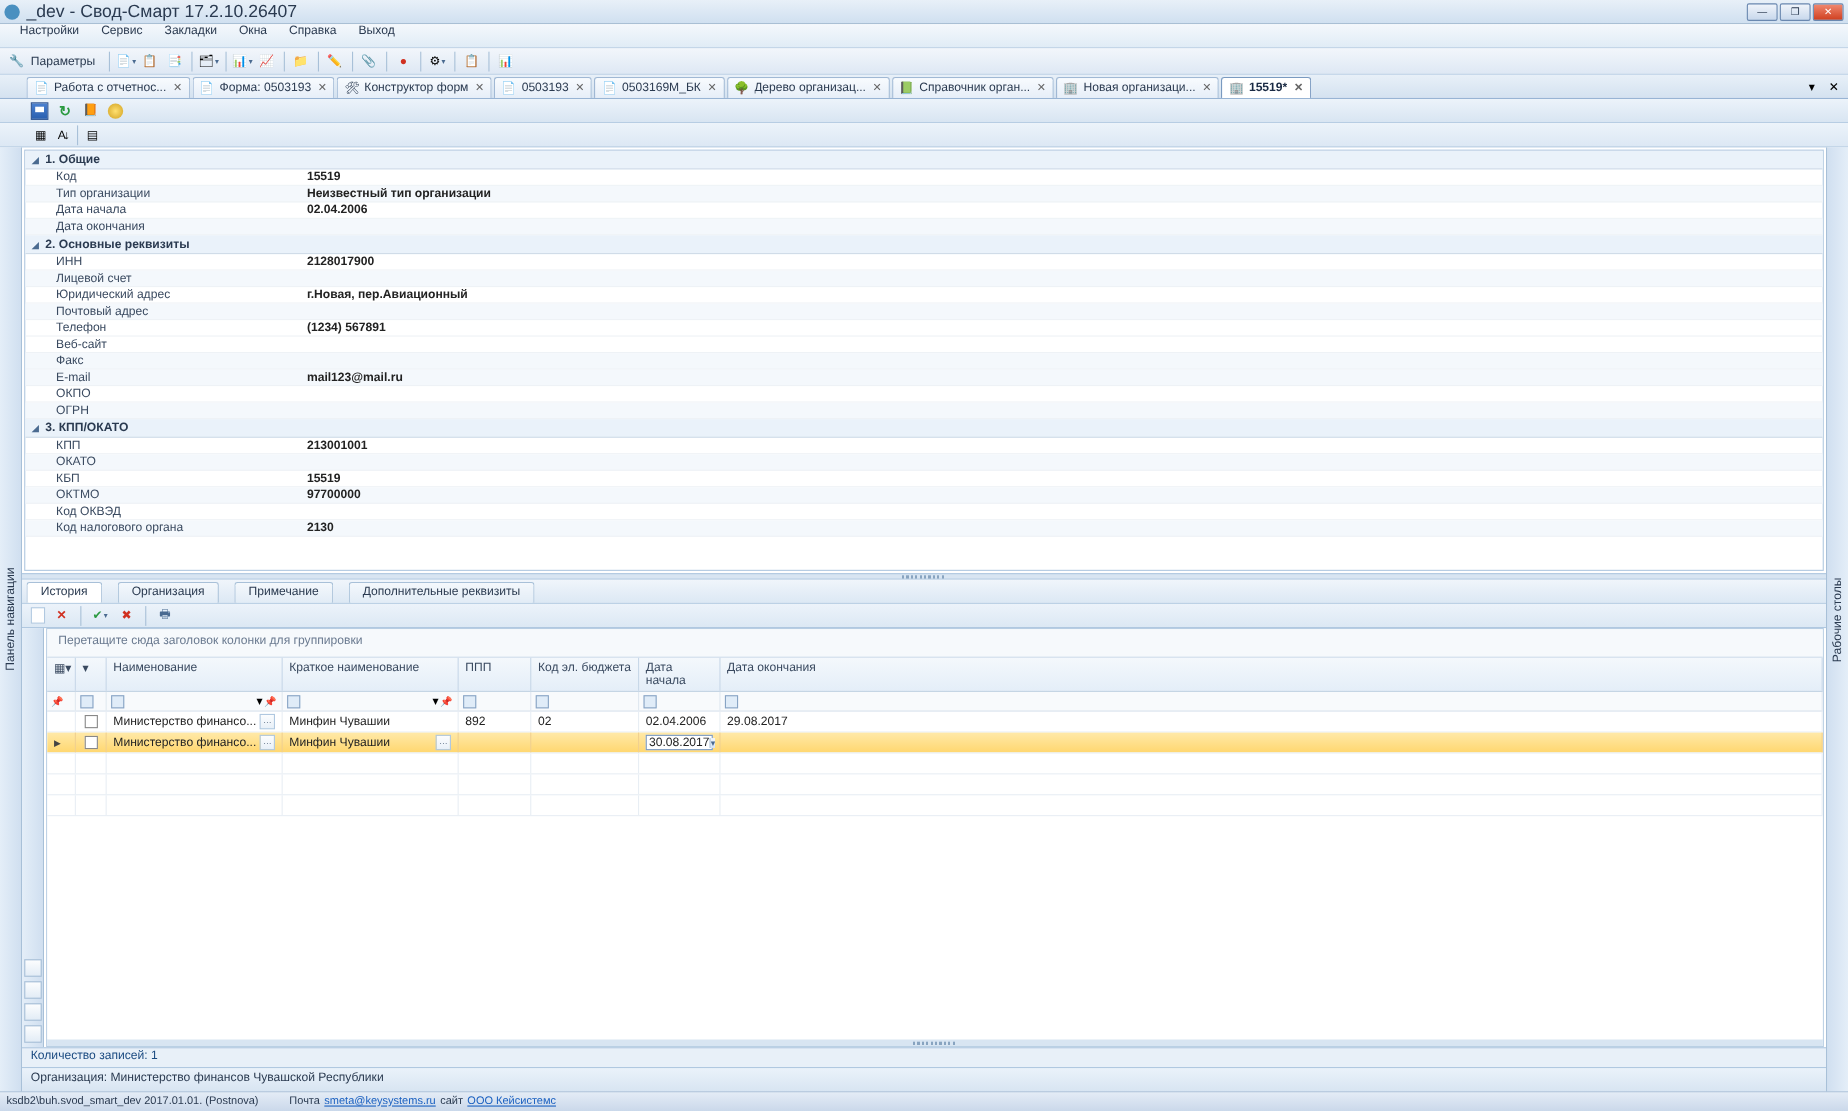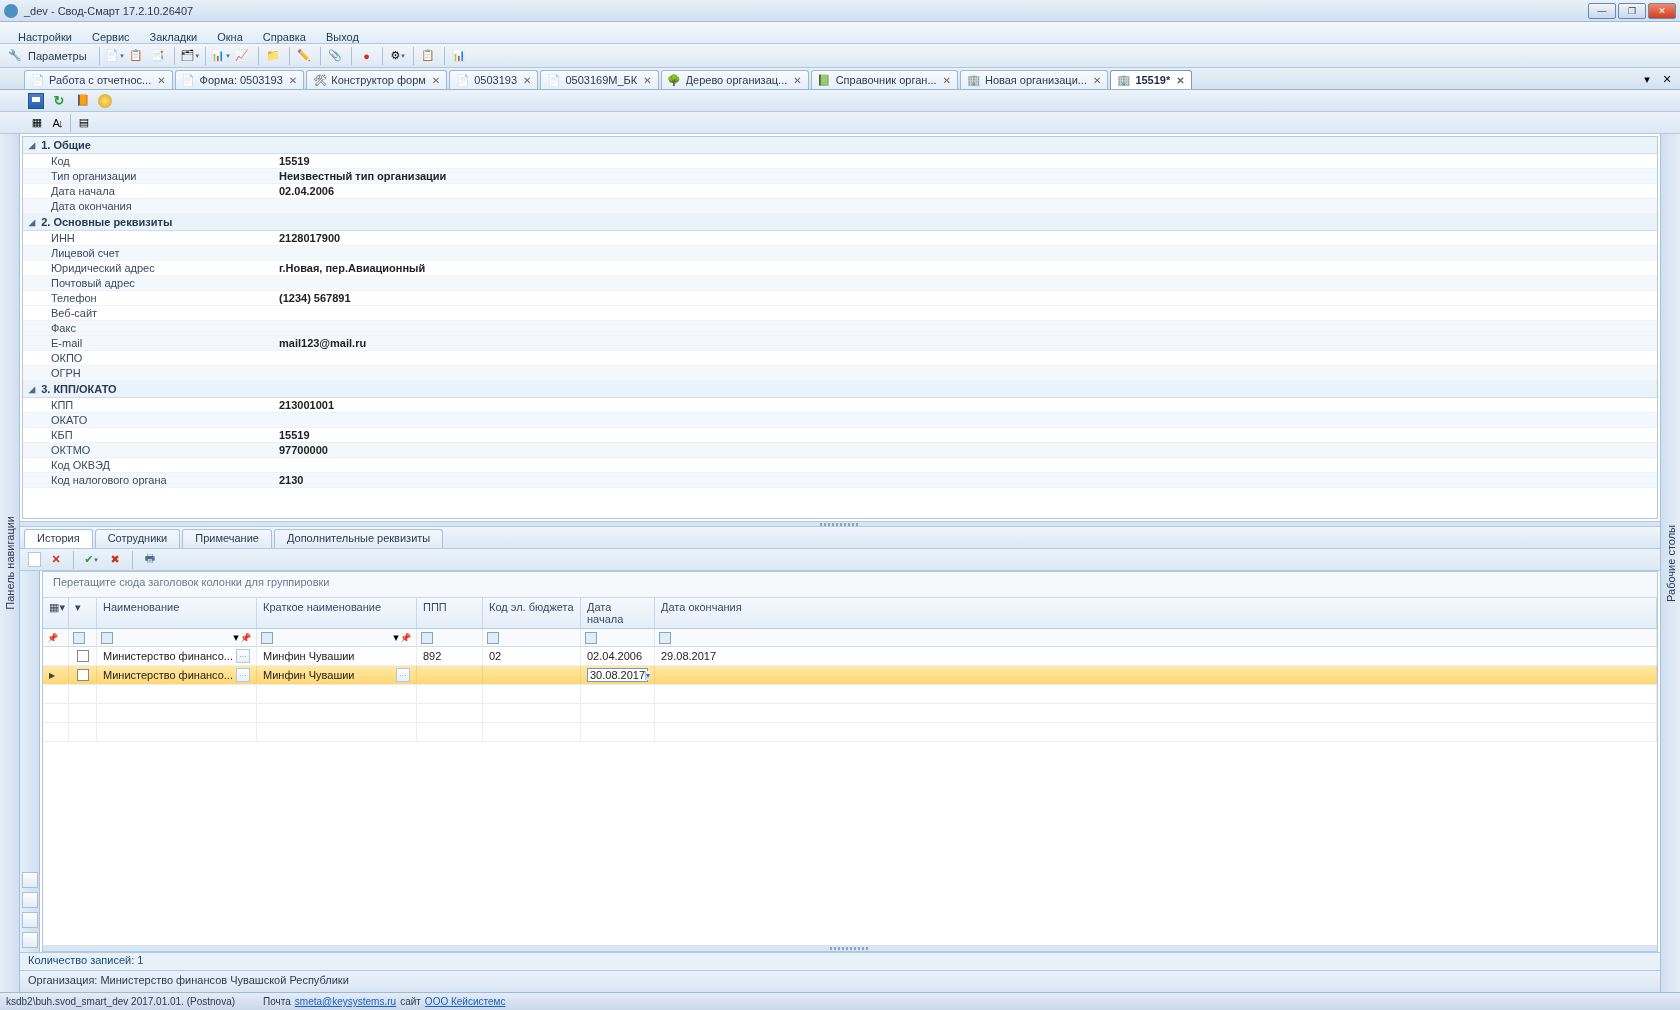--- a/index.html
+++ b/index.html
@@ -1,25 +1,25 @@
 <!DOCTYPE html>
 <html><head>
 <meta charset="utf-8">
 <style>
 * { box-sizing: border-box; margin: 0; padding: 0; }
 body { font-family: "Segoe UI", Tahoma, sans-serif; font-size: 11px; background: #fff; overflow: hidden; width: 1680px; height: 1010px; }
 
 .titlebar { height: 22px; background: linear-gradient(#e8f0f8,#d0e0f0); display: flex; align-items: center; padding: 0 4px; border-bottom: 1px solid #a0b8d0; }
 .titlebar-icon { width: 14px; height: 14px; background: #4a90c0; border-radius: 50%; margin-right: 6px; }
-.titlebar-text { flex: 1; color: #2a3a50; font-size: 11px; }
+.titlebar-text { flex: 1; color: #2a3a50; font-size: 16px; }
 .winbtns { display: flex; gap: 2px; }
 .winbtn { width: 28px; height: 16px; background: linear-gradient(#f0f4fa,#c8d8ec); border: 1px solid #6a88b0; border-radius: 2px; display: flex; align-items: center; justify-content: center; font-size: 9px; color: #2a3a50; }
 .winbtn.close { background: linear-gradient(#f08870,#d04020); color: #fff; }
 
-.menubar { height: 22px; background: linear-gradient(#f4f8fc,#e0ecf6); display: flex; align-items: flex-end; padding: 0 8px; border-bottom: 1px solid #b0c8e0; }
+.menubar { height: 22px; background: linear-gradient(#f4f8fc,#e0ecf6); display: flex; align-items: flex-start; padding: 0 8px; border-bottom: 1px solid #b0c8e0; }
 .menubar span { padding: 0 10px; color: #2a3a50; cursor: default; }
 
 .toolbar1 { height: 24px; background: linear-gradient(#f2f6fb,#dee8f4); display: flex; align-items: center; padding: 0 6px; border-bottom: 1px solid #b0c8e0; gap: 4px; }
 .tb-sep { width: 1px; height: 18px; background: #a8c0d8; margin: 0 2px; }
 .tb-btn { width: 18px; height: 18px; display: flex; align-items: center; justify-content: center; }
 .tb-label { color: #2a3a50; padding-right: 6px; }
 .dd::after { content: "▾"; font-size: 7px; color: #4a6a90; margin-left: 1px; }
 
 .tabstrip { height: 22px; background: linear-gradient(#e8f0f8,#d4e2f0); display: flex; align-items: stretch; padding: 2px 4px 0 24px; border-bottom: 1px solid #98b4d4; }
 .tab { display: flex; align-items: center; padding: 0 6px; border: 1px solid #a0b8d4; border-bottom: none; background: linear-gradient(#f8fbfe,#e6eef8); margin-right: 2px; border-radius: 3px 3px 0 0; font-size: 11px; color: #2a3a50; max-width: 160px; }
@@ -46,21 +46,21 @@
 .propgrid .section { background: #eaf2fa; padding: 2px 6px; font-weight: bold; color: #2a3a50; border-bottom: 1px solid #d0dce8; display: flex; align-items: center; text-align: right; }
 .propgrid .section::before { content: "◢"; font-size: 8px; margin-right: 6px; color: #4a6a90; }
 .propgrid .row { display: flex; border-bottom: 1px solid #eef2f6; }
 .propgrid .row.alt { background: #f4f8fc; }
 .propgrid .k { width: 250px; padding: 1px 6px 1px 28px; color: #3a4a60; }
 .propgrid .v { flex: 1; padding: 1px 6px; font-weight: bold; color: #222; }
 
 .splitter { height: 6px; background: #d8e5f2; border-top: 1px solid #b0c8e0; border-bottom: 1px solid #b0c8e0; display: flex; justify-content: center; align-items: center; }
 
 .bottom-tabs { height: 22px; background: linear-gradient(#f0f5fb,#dce8f4); display: flex; align-items: stretch; padding: 2px 4px 0 4px; border-bottom: 1px solid #b0c8e0; }
-.btab { padding: 2px 12px; border: 1px solid #a8c0d8; border-bottom: none; margin-right: 2px; border-radius: 3px 3px 0 0; background: linear-gradient(#f4f8fc,#e2ecf6); color: #2a3a50; }
+.btab { padding: 2px 12px; border: 1px solid #a8c0d8; border-bottom: none; margin-right: 14px; border-radius: 3px 3px 0 0; background: linear-gradient(#f4f8fc,#e2ecf6); color: #2a3a50; }
 .btab.active { background: #fff; }
 
 .gridtoolbar { height: 22px; background: linear-gradient(#ecf3fa,#dce8f4); display: flex; align-items: center; padding: 0 8px; gap: 6px; border-bottom: 1px solid #b0c8e0; }
 .grouppanel { height: 26px; background: #f6f9fc; padding: 4px 10px; color: #6a7a90; border-bottom: 1px solid #c8d8e8; }
 
 .grid { flex: 1; display: flex; flex-direction: column; border: 1px solid #b0c8e0; margin: 0 2px; }
 .grid-head { display: flex; background: linear-gradient(#f4f8fc,#e4eef8); border-bottom: 1px solid #b8ccde; }
 .gh { border-right: 1px solid #c8d8e8; padding: 3px 6px; color: #3a4a60; }
 .grid-filter { display: flex; background: #f8fafc; border-bottom: 1px solid #d0dce8; }
 .gf { border-right: 1px solid #e0e8f0; padding: 2px 4px; display: flex; align-items: center; gap: 2px; }
@@ -317,21 +317,21 @@
           <div class="v">2130</div>
         </div>
       </div>
 
     <div class="splitter">
         <span class="gripper"></span>
       </div>
 
     <div class="bottom-tabs">
       <div class="btab active">История</div>
-      <div class="btab">Сотрудники</div>
+      <div class="btab">Организация</div>
       <div class="btab">Примечание</div>
       <div class="btab">Дополнительные реквизиты</div>
     </div>
 
     <div class="gridtoolbar">
       <span class="ico i-new"></span>
       <span class="tb-btn i-del">✕</span>
       <span class="tb-sep"></span>
       <span class="tb-btn i-chk dd">✔</span>
       <span class="tb-btn" style="color:#d03020">✖</span>

